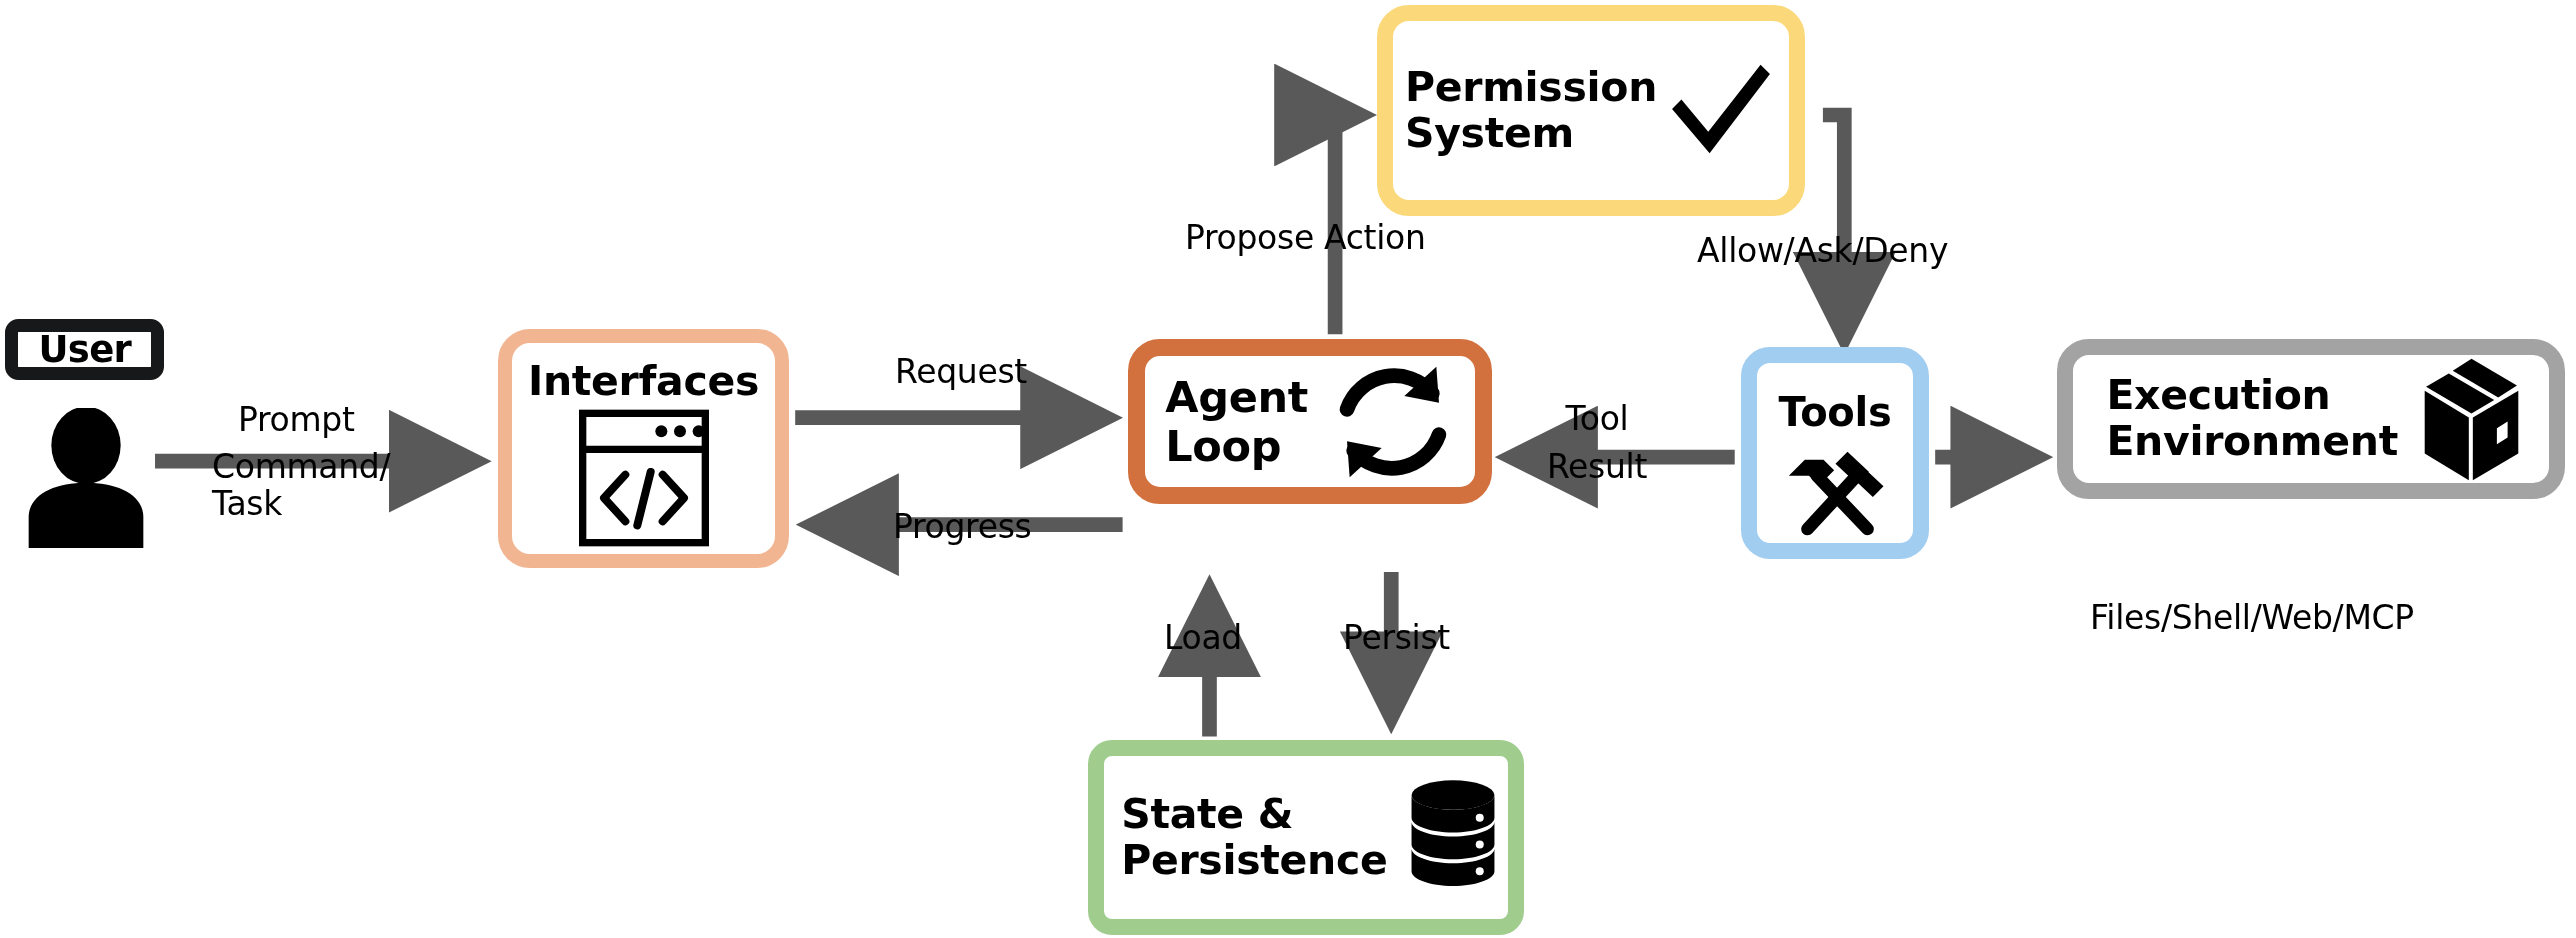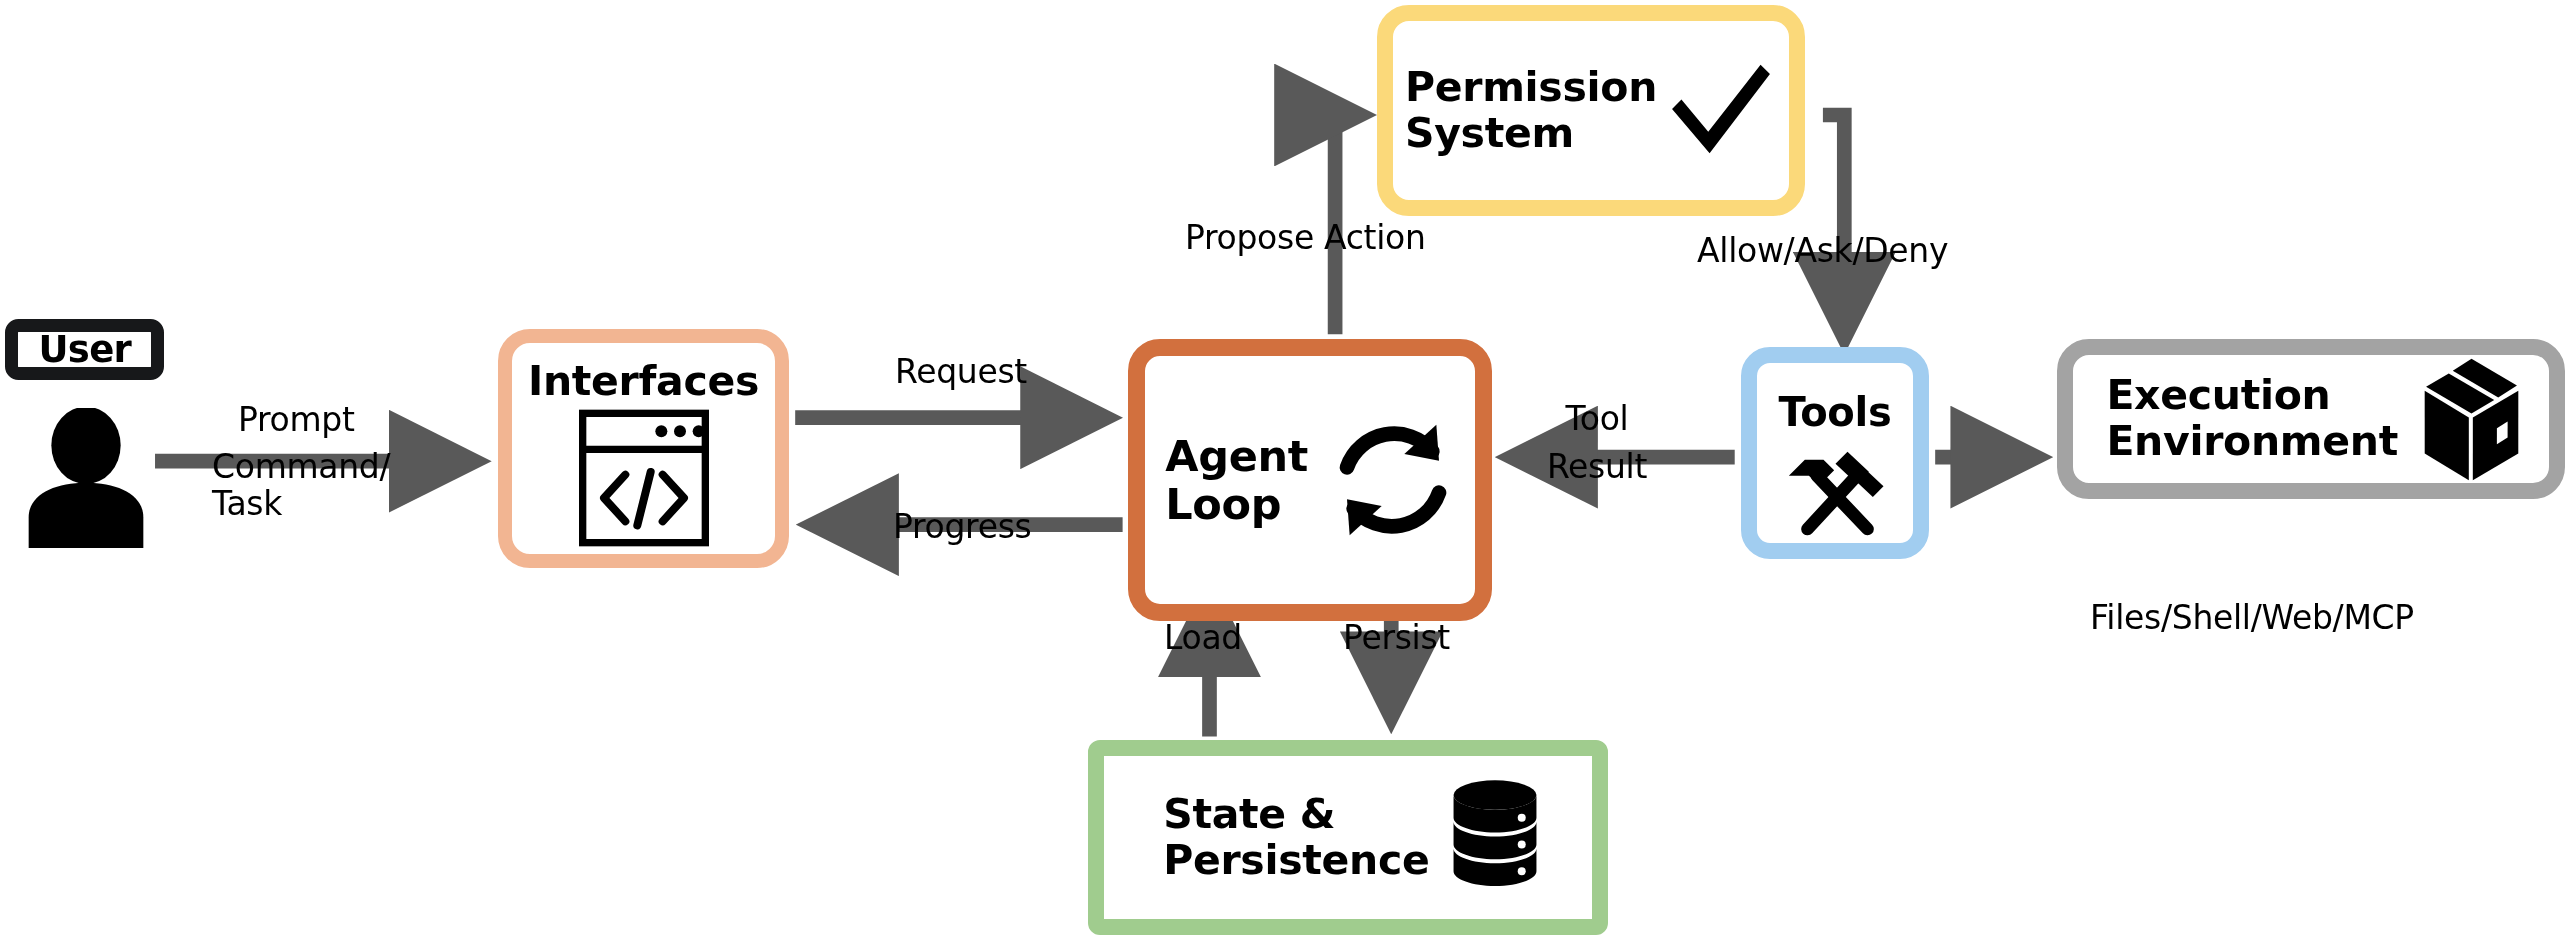--- a/index.html
+++ b/index.html
@@ -68,21 +68,21 @@
     border-radius: 32px;
     flex-direction: column;
     gap: 4px;
     padding-top: 10px;
   }
   #node-interfaces .node-label { font-size: 41px; text-align: center; }
 
   
   #node-agent {
     left: 1128px; top: 339px;
-    width: 364px; height: 282px;
+    width: 364px; height: 165px;
     border-width: 17.4px;
     border-color: #D2703E;
     border-radius: 32px;
     gap: 14.7px;
     padding-left: 8px;
   }
   #node-agent .node-label { font-size: 43px; }
 
   
   #node-permission {
@@ -117,24 +117,24 @@
     border-color: #A3A3A3;
     border-radius: 32px;
     gap: 20px;
     padding-left: 9.4px;
   }
   #node-exec .node-label { font-size: 41px; }
 
   
   #node-state {
     left: 1088px; top: 740px;
-    width: 520px; height: 195px;
+    width: 436px; height: 195px;
     border-width: 16px;
     border-color: #A0CC8E;
-    border-radius: 12px;
+    border-radius: 24px;
     gap: 18.7px;
     padding-left: 9.4px;
   }
   #node-state .node-label { font-size: 41px; }
 
   
   .edge-label {
     position: absolute;
     font-family: "DejaVu Sans", sans-serif;
     color: #000000;

